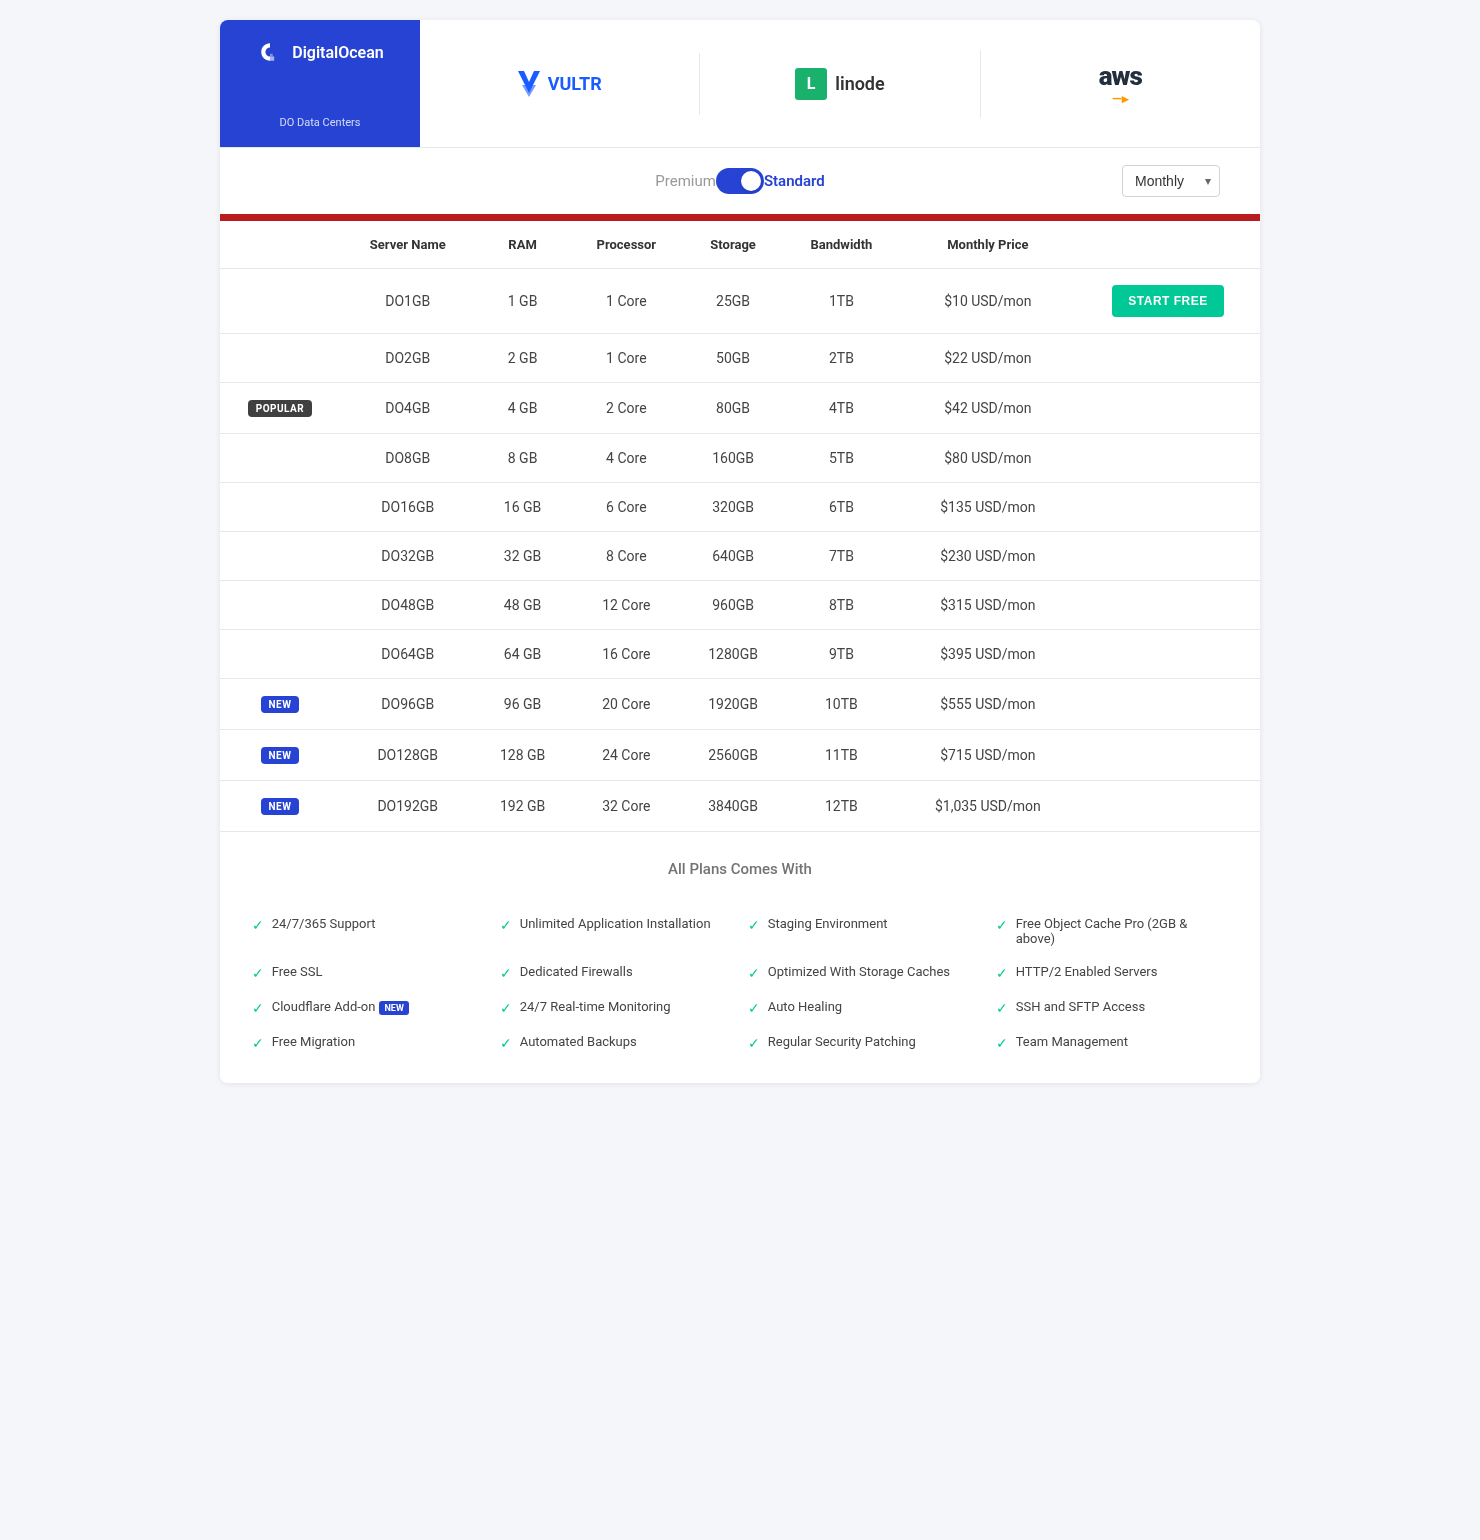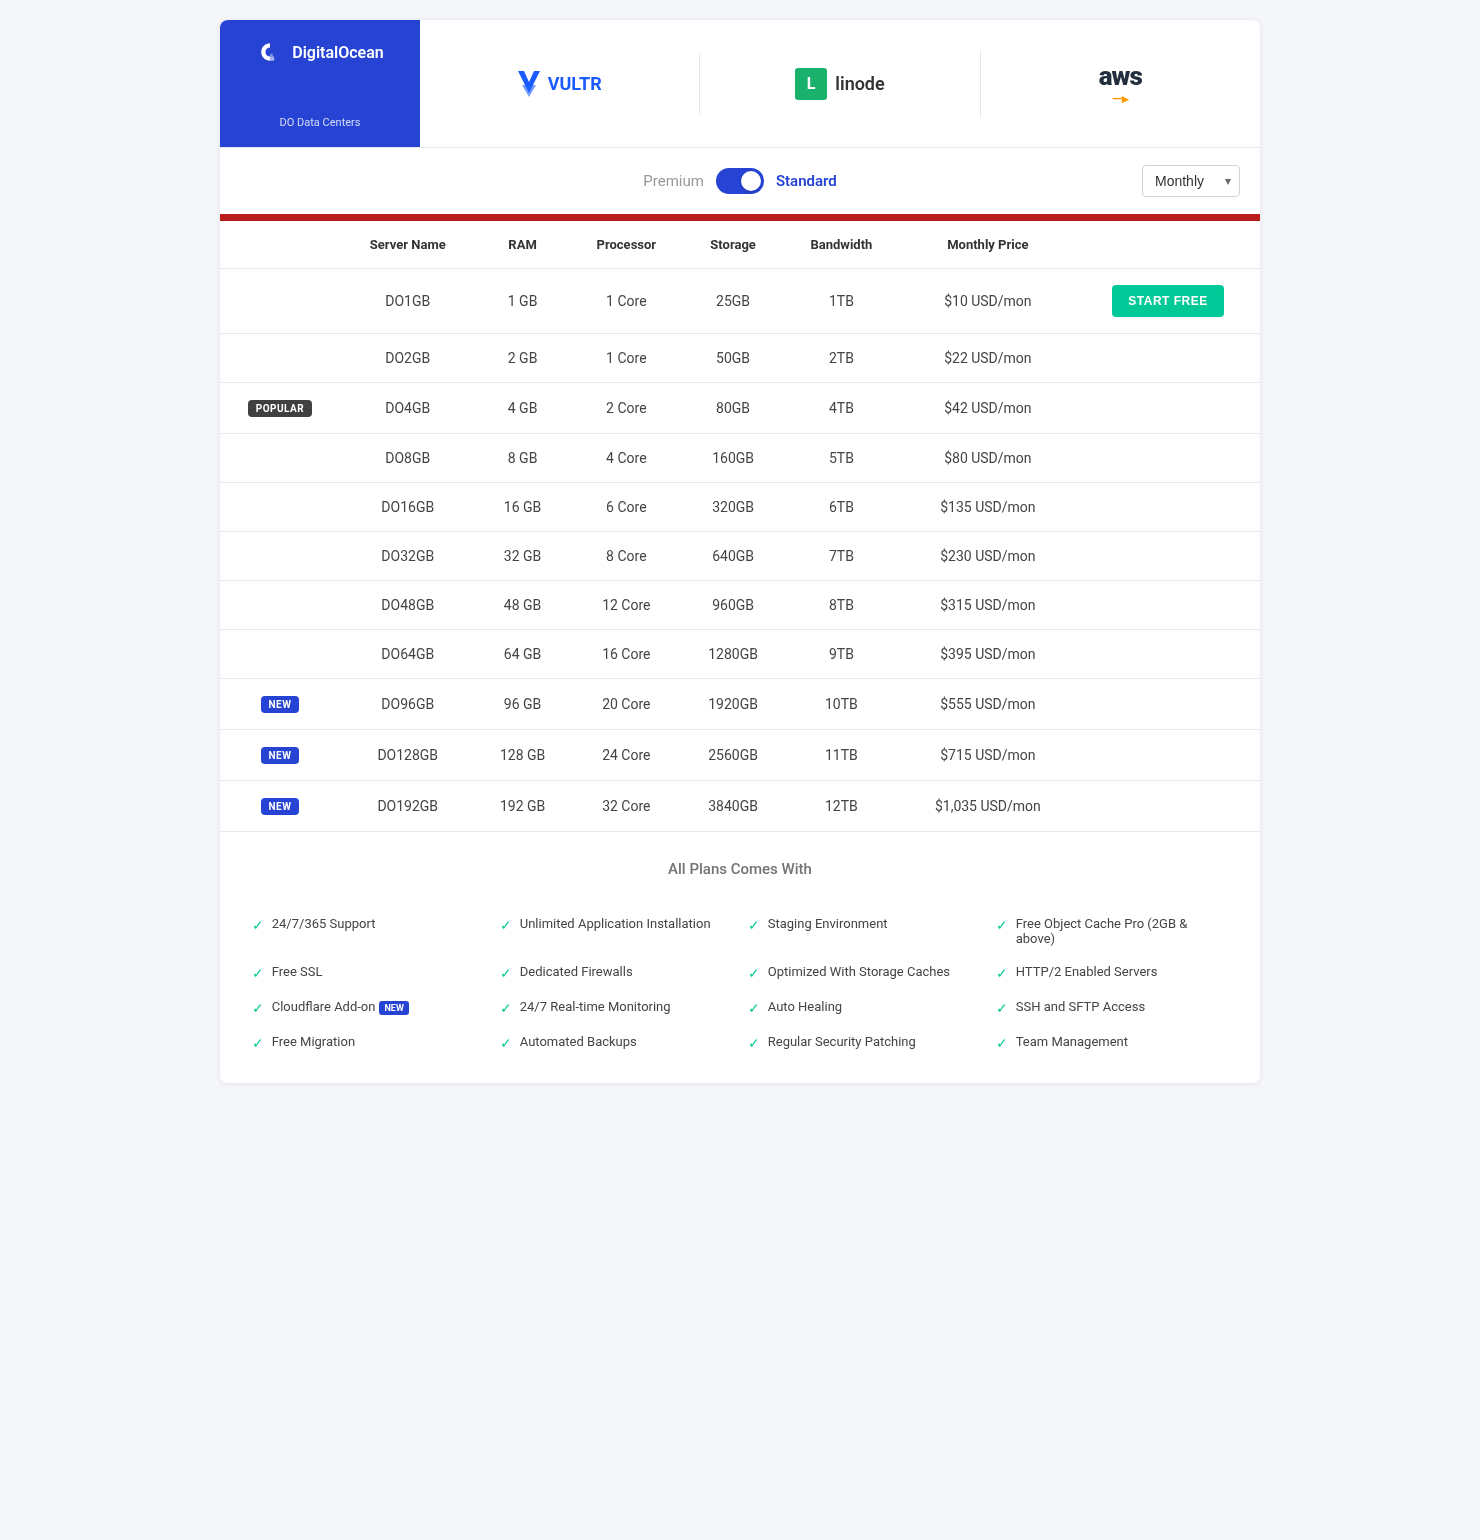--- a/index.html
+++ b/index.html
@@ -93,21 +93,20 @@
       display: flex;
       align-items: center;
       justify-content: center;
       padding: 20px 24px;
       position: relative;
       background: #fff;
     }
     .toggle-group {
       display: flex;
       align-items: center;
-      gap: 12px;
     }
     .toggle-label {
       font-size: 15px;
       color: #999;
     }
     .toggle-label.active {
       color: #2643d4;
       font-weight: 600;
     }
     .toggle-switch {
@@ -123,21 +122,21 @@
       right: 3px;
       top: 3px;
       width: 20px;
       height: 20px;
       background: #fff;
       border-radius: 50%;
       box-shadow: 0 1px 3px rgba(0,0,0,0.2);
     }
     .billing-select {
       position: absolute;
-      right: 20px;
+      right: 40px;
       display: flex;
       align-items: center;
       gap: 6px;
     }
     .select-box {
       border: 1px solid #d0d4da;
       border-radius: 4px;
       padding: 7px 30px 7px 12px;
       font-size: 14px;
       color: #333;

